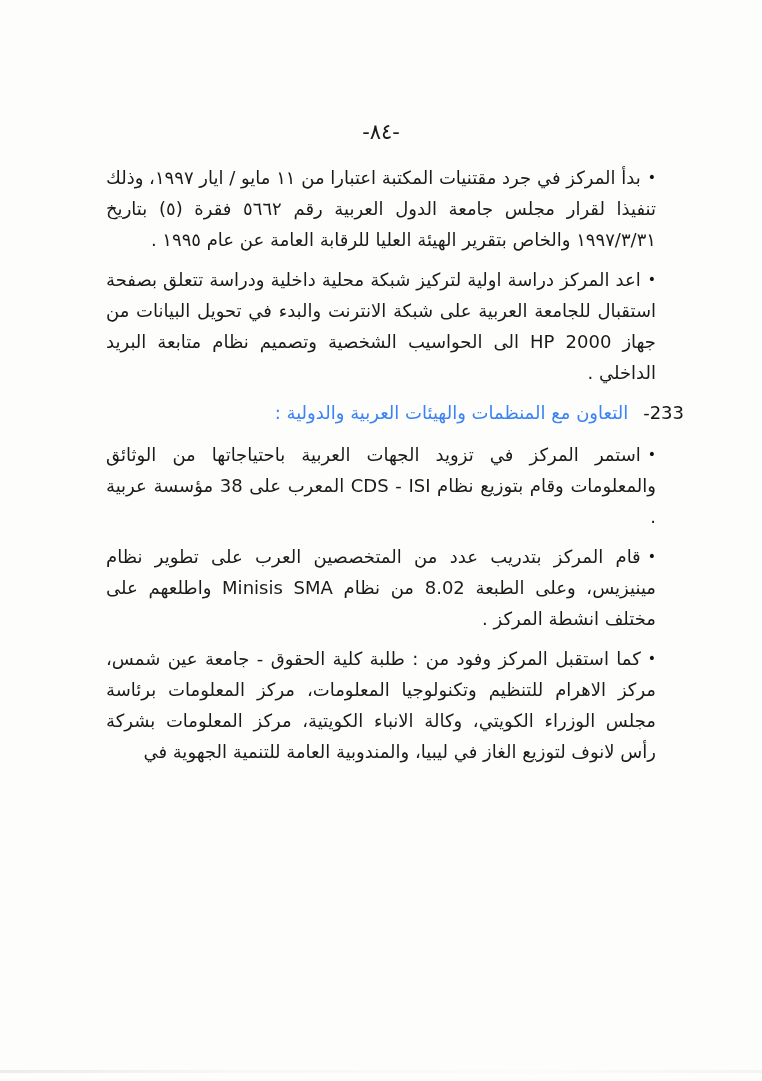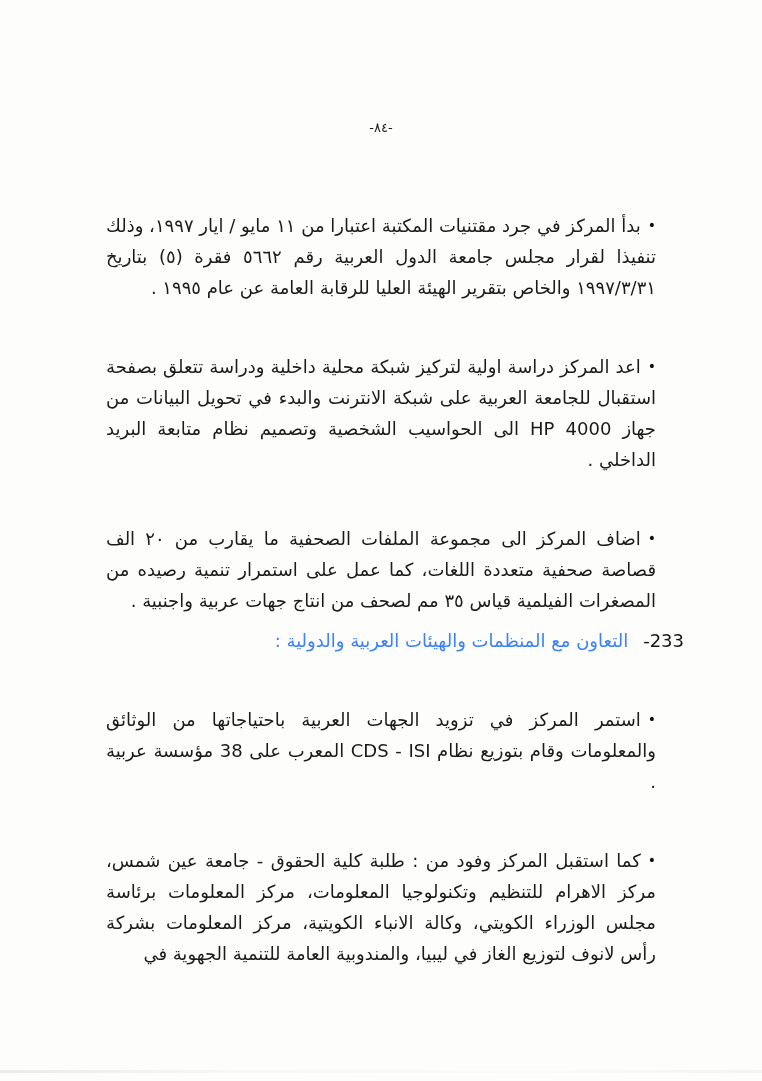--- a/index.html
+++ b/index.html
@@ -16,40 +16,39 @@
     color: #1b1b1b;
     font-family: "DejaVu Sans", "Liberation Sans", sans-serif;
     overflow: hidden;
   }
   .page-number {
     position: absolute;
     top: 120px;
     left: 0;
     right: 0;
     text-align: center;
-    font-size: 13px;
+    font-size: 21px;
     letter-spacing: 2px;
     color: #1b1b1b;
   }
   .content {
     position: absolute;
     top: 162px;
     right: 106px;
     left: 106px;
     direction: rtl;
     unicode-bidi: plaintext;
     text-align: justify;
     font-size: 18px;
     line-height: 31px;
   }
   .para {
     direction: rtl;
     text-align: justify;
     margin-bottom: 9px;
-    margin-top: 48px;
   }
   .bullet-marker {
     display: inline-block;
     font-size: 14px;
     vertical-align: 2px;
     margin-left: 7px;
     color: #111;
   }
   .section-row {
     display: flex;
@@ -85,36 +84,36 @@
 
   <div class="page-number">-٨٤-</div>
 
   <div class="content">
 
     <div class="para">
       <span class="bullet-marker">•</span><span>بدأ المركز في جرد مقتنيات المكتبة اعتبارا من ١١ مايو / ايار ١٩٩٧، وذلك تنفيذا لقرار مجلس جامعة الدول العربية رقم ٥٦٦٢ فقرة (٥) بتاريخ ١٩٩٧/٣/٣١ والخاص بتقرير الهيئة العليا للرقابة العامة عن عام ١٩٩٥ .</span>
     </div>
 
     <div class="para">
-      <span class="bullet-marker">•</span><span>اعد المركز دراسة اولية لتركيز شبكة محلية داخلية ودراسة تتعلق بصفحة استقبال للجامعة العربية على شبكة الانترنت والبدء في تحويل البيانات من جهاز HP 4000 الى الحواسيب الشخصية وتصميم نظام متابعة البريد الداخلي .</span>
+      <span class="bullet-marker">•</span><span>اعد المركز دراسة اولية لتركيز شبكة محلية داخلية ودراسة تتعلق بصفحة استقبال للجامعة العربية على شبكة الانترنت والبدء في تحويل البيانات من جهاز HP 2000 الى الحواسيب الشخصية وتصميم نظام متابعة البريد الداخلي .</span>
     </div>
 
-    <div class="para">
-      <span class="bullet-marker">•</span><span>اضاف المركز الى مجموعة الملفات الصحفية ما يقارب من ٢٠ الف قصاصة صحفية متعددة اللغات، كما عمل على استمرار تنمية رصيده من المصغرات الفيلمية قياس ٣٥ مم لصحف من انتاج جهات عربية واجنبية .</span>
-    </div>
 
     <div class="section-row">
       <span class="section-number">233-</span>
       <span class="section-title">التعاون مع المنظمات والهيئات العربية والدولية :</span>
     </div>
 
     <div class="para">
       <span class="bullet-marker">•</span><span>استمر المركز في تزويد الجهات العربية باحتياجاتها من الوثائق والمعلومات وقام بتوزيع نظام CDS - ISI المعرب على 38 مؤسسة عربية .</span>
     </div>
 
+    <div class="para">
+      <span class="bullet-marker">•</span><span>قام المركز بتدريب عدد من المتخصصين العرب على تطوير نظام مينيزيس، وعلى الطبعة 8.02 من نظام Minisis SMA واطلعهم على مختلف انشطة المركز .</span>
+    </div>
 
     <div class="para">
       <span class="bullet-marker">•</span><span>كما استقبل المركز وفود من : طلبة كلية الحقوق - جامعة عين شمس، مركز الاهرام للتنظيم وتكنولوجيا المعلومات، مركز المعلومات برئاسة مجلس الوزراء الكويتي، وكالة الانباء الكويتية، مركز المعلومات بشركة رأس لانوف لتوزيع الغاز في ليبيا، والمندوبية العامة للتنمية الجهوية في</span>
     </div>
 
   </div>
 
   <div class="scan-edge"></div>
 
 </div>

